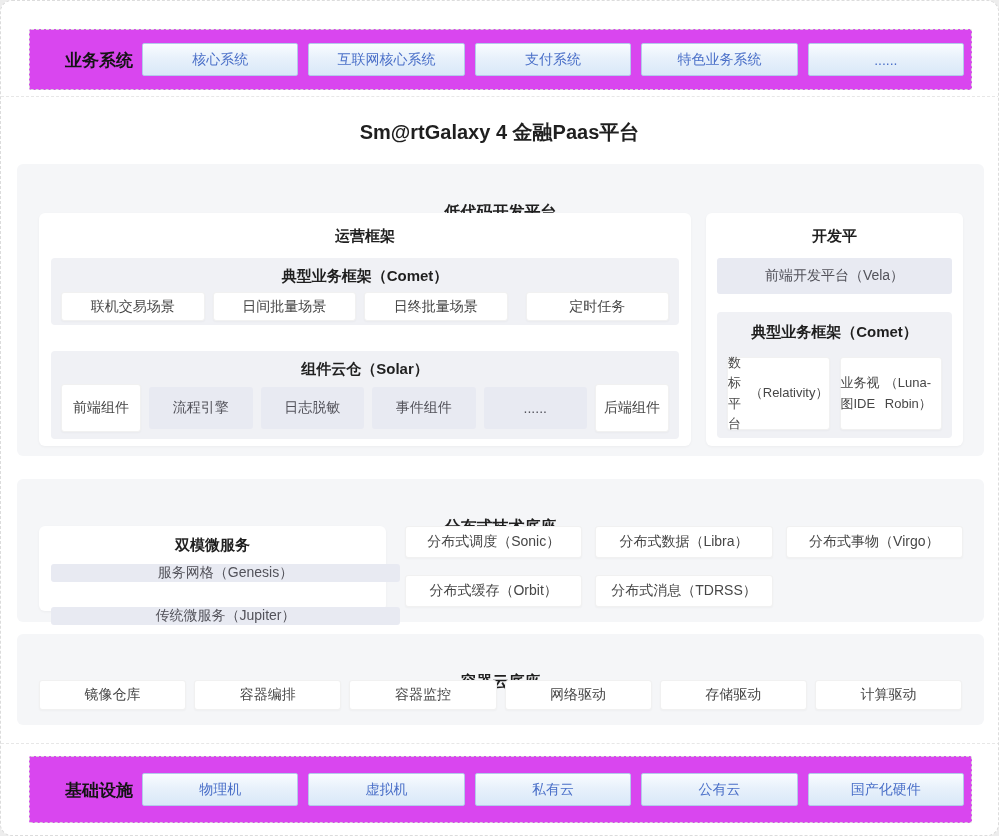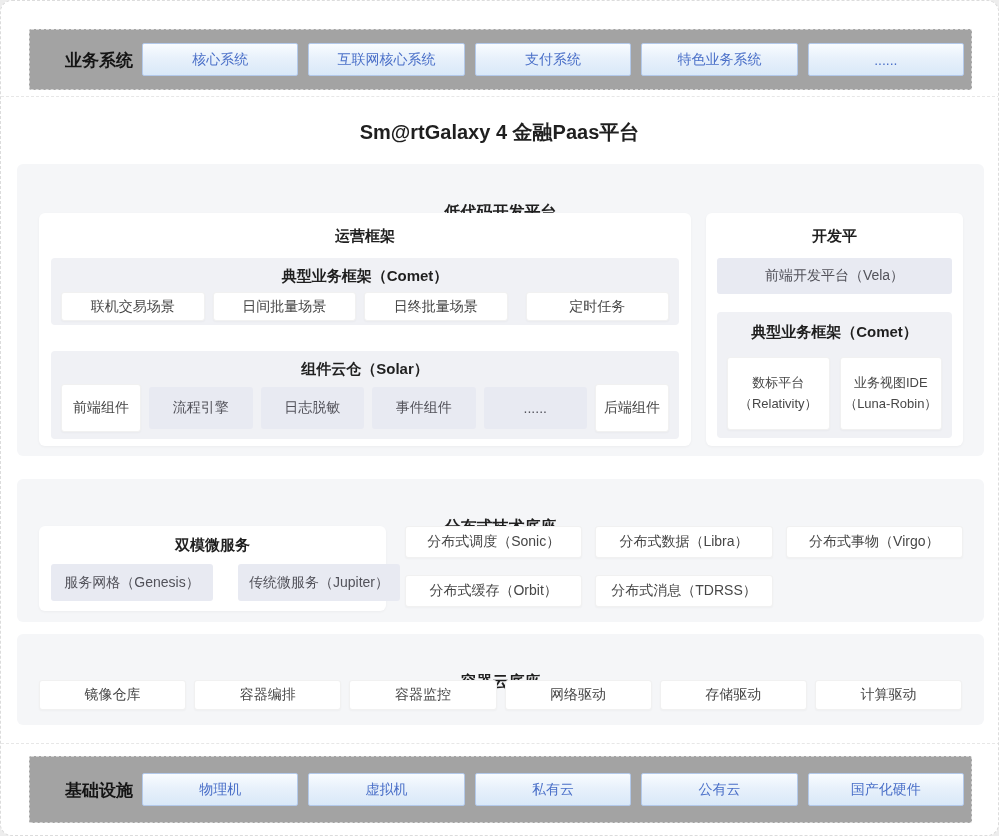--- a/index.html
+++ b/index.html
@@ -6,21 +6,21 @@
   body {
     margin:0; width:999px; height:836px; position:relative;
     background:#ffffff; border:1px dashed #dcdcdc; border-radius:12px;
     box-sizing:border-box; overflow:hidden;
     font-family:"Liberation Sans","DejaVu Sans",sans-serif; color:#1f1f1f;
   }
   .abs { position:absolute; }
   .center-text { text-align:center; }
 
   
-  .band-box { border:1px dashed #d6d6d6; border-radius:2px; background:#a3a3a3; }
+  .band-box { border:1px dashed #d6d6d6; border-radius:2px; background:#d946ef; }
   .band-label { font-size:17px; font-weight:700; color:#141414; top:50%; transform:translateY(-50%); left:35px; }
 
   .blue-row { display:flex; gap:10px; }
   .blue-btn {
     flex:1; height:33px; display:flex; align-items:center; justify-content:center;
     font-size:14px; color:#4a6fc8; border:1px solid #b3c9ea; border-radius:2px;
     background:linear-gradient(180deg,#f9fcff 0%,#e8f1fb 45%,#d9e8f8 100%);
     box-sizing:border-box;
   }
 
@@ -43,21 +43,21 @@
   }
   .chip {
     background:#e8eaf2; border-radius:3px;
     display:flex; align-items:center; justify-content:center;
     font-size:14px; color:#52525a; box-sizing:border-box;
   }
 
   .divider { width:999px; height:0; border-top:1px dashed #e7e7e7; left:0; }
 
   .flex-row { display:flex; }
-  .two-line { flex-direction:column; line-height:1.55; font-size:13px; }
+  .two-line { flex-direction:row; line-height:1.55; font-size:13px; }
 </style>
 </head>
 <body>
 
 <div class="abs band-box" style="left:28px; top:28px; width:941px; height:59px;">
   <div class="abs band-label">业务系统</div>
   <div class="abs blue-row" style="left:112px; top:13px; width:822px;">
     <div class="blue-btn">核心系统</div>
     <div class="blue-btn">互联网核心系统</div>
     <div class="blue-btn">支付系统</div>
@@ -117,21 +117,21 @@
       </div>
     </div>
   </div>
 </div>
 
 <div class="abs layer-panel" style="left:16px; top:478px; width:967px; height:143px;">
   <div class="abs layer-title" style="top:16px;">分布式技术底座</div>
 
   <div class="abs white-panel" style="left:22px; top:47px; width:347px; height:85px;">
     <div class="abs sub-title" style="top:10px;">双模微服务</div>
-    <div class="abs flex-row" style="left:12px; top:38px; width:349px; height:37px; gap:25px;">
+    <div class="abs flex-row" style="left:12px; top:38px; width:349px; height:37px; gap:25px;flex-direction:column;">
       <div class="chip" style="flex:1;">服务网格（Genesis）</div>
       <div class="chip" style="flex:1;">传统微服务（Jupiter）</div>
     </div>
   </div>
 
   <div class="abs" style="left:388px; top:47px; width:558px; display:grid; grid-template-columns:repeat(3,1fr); column-gap:13px; row-gap:17px;">
     <div class="white-btn" style="height:32px;">分布式调度（Sonic）</div>
     <div class="white-btn" style="height:32px;">分布式数据（Libra）</div>
     <div class="white-btn" style="height:32px;">分布式事物（Virgo）</div>
     <div class="white-btn" style="height:32px;">分布式缓存（Orbit）</div>

